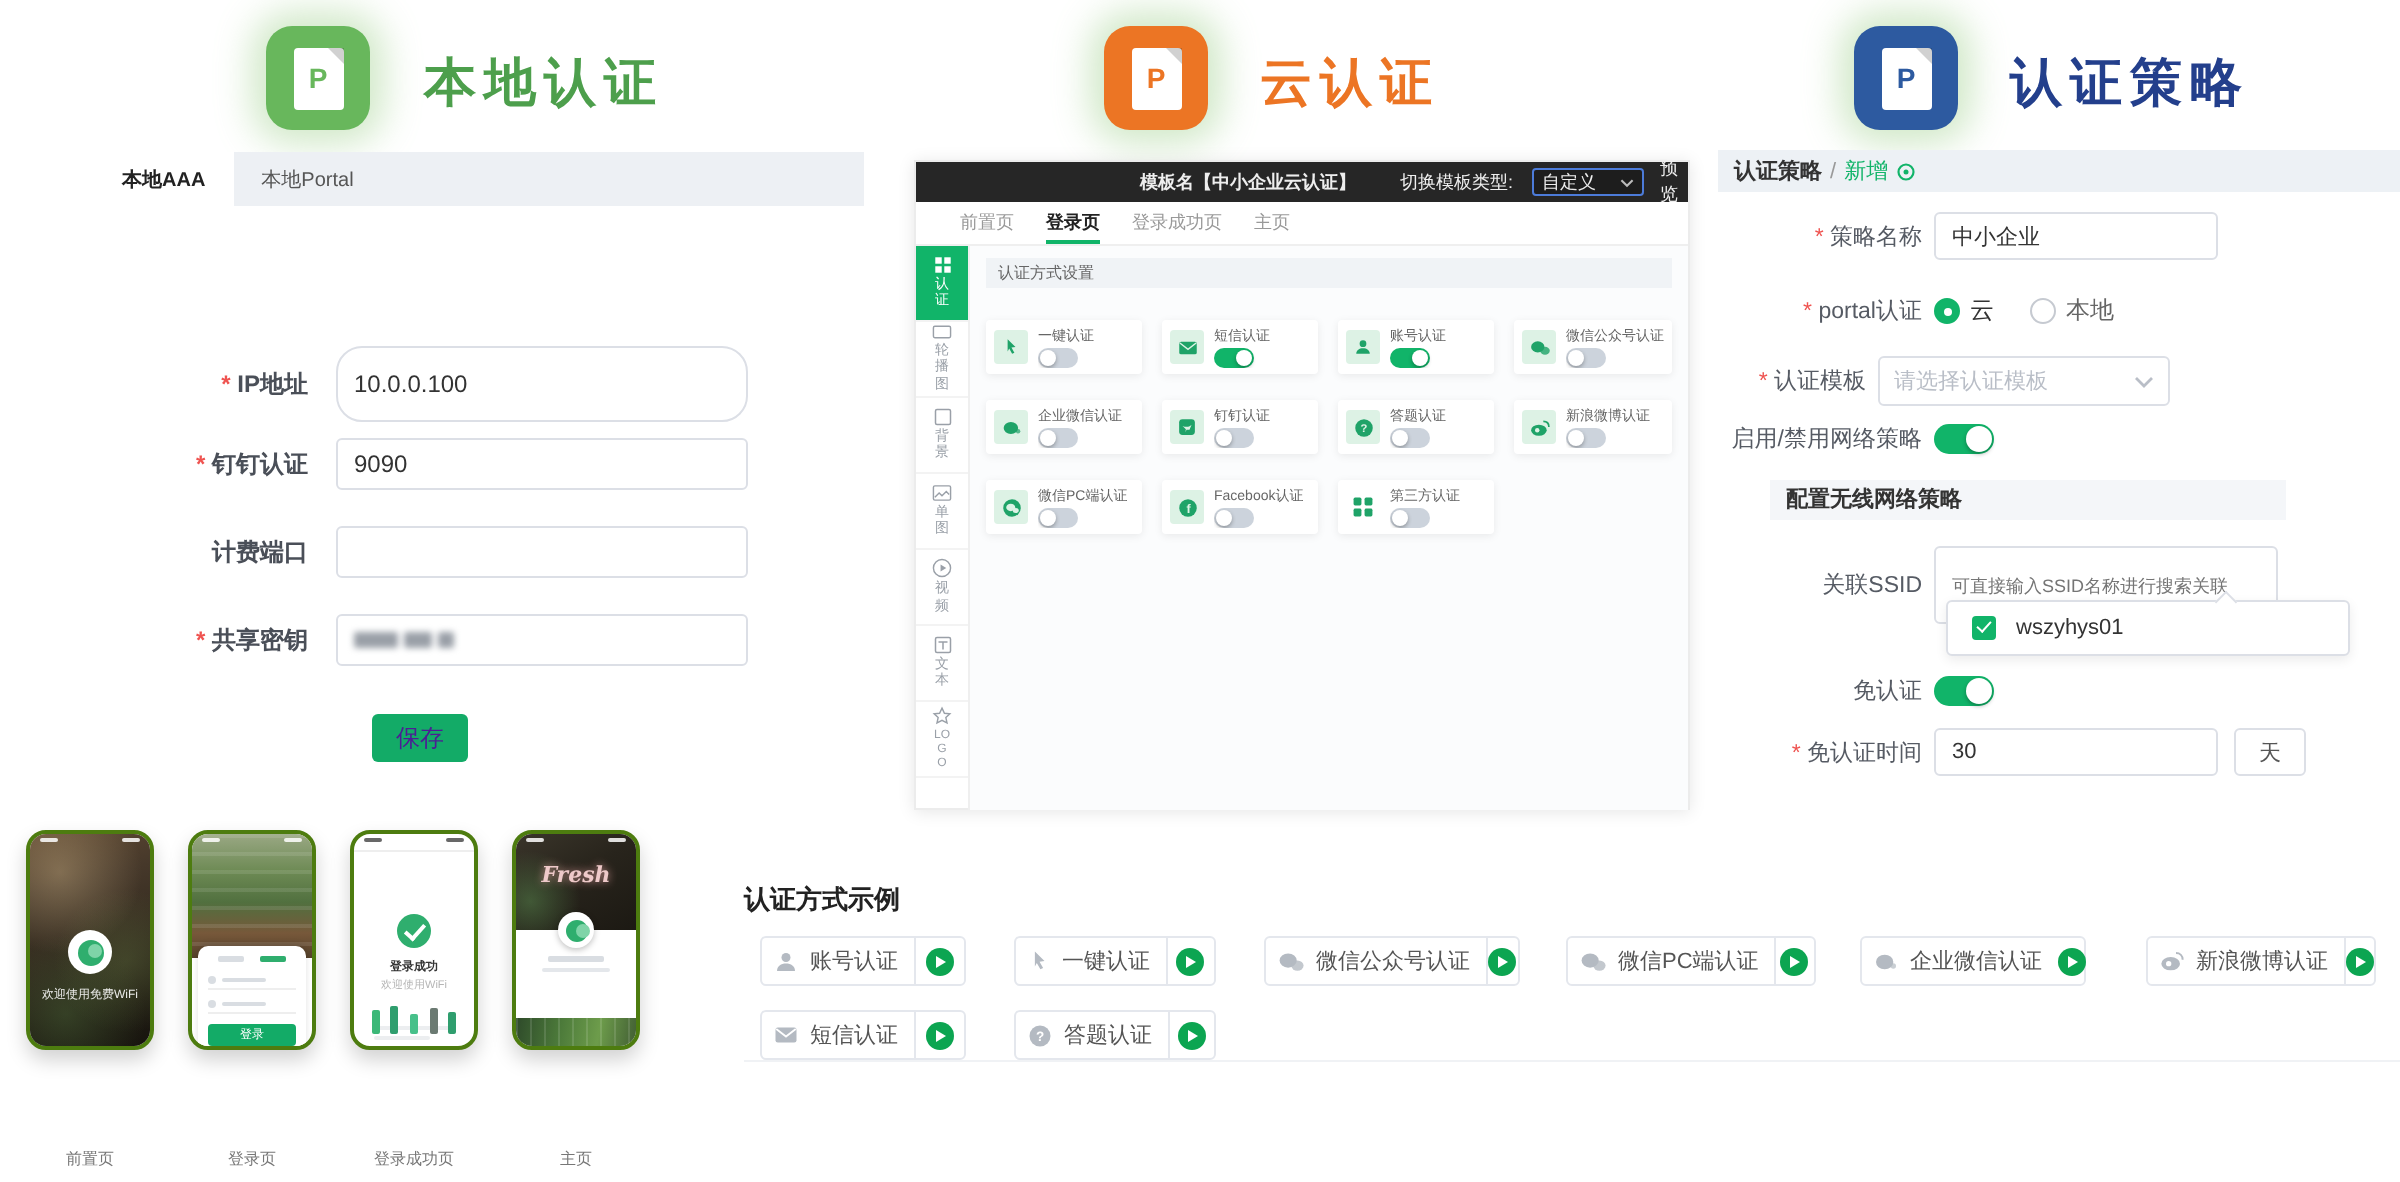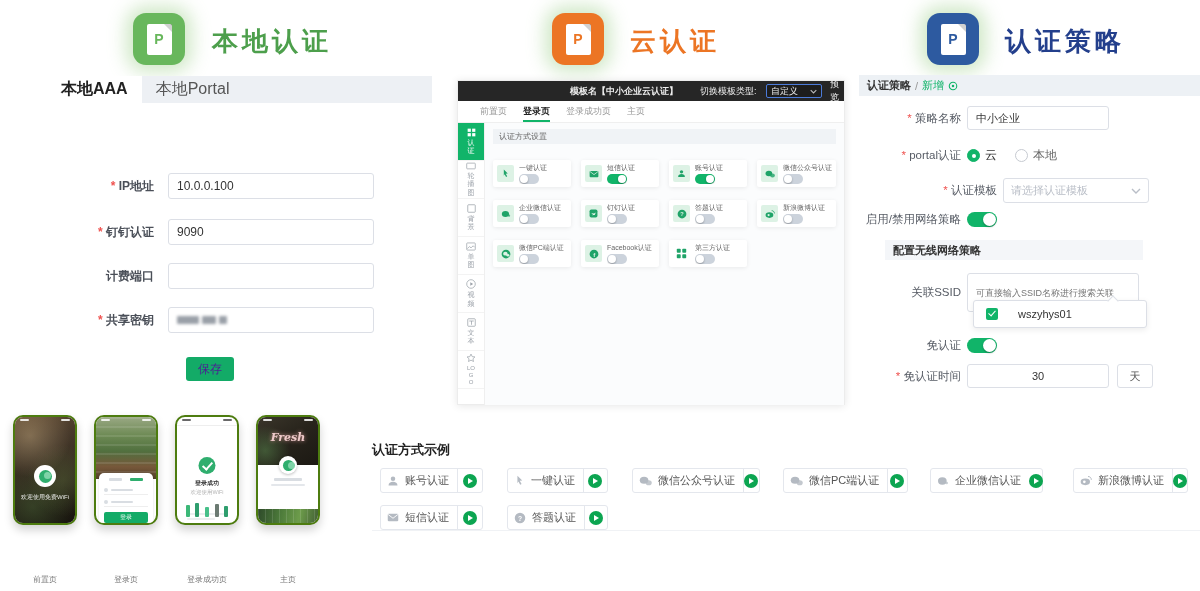--- a/index.html
+++ b/index.html
@@ -21,21 +21,21 @@
 .sw-sm{width:20px;height:10px}.sw-sm .knob{width:8px;height:8px}
 .sw-md{width:30px;height:15px}.sw-md .knob{width:13px;height:13px}
 .radio{width:13px;height:13px;border-radius:50%;border:1px solid #c6cad1;background:#fff;display:inline-block;position:relative;cursor:pointer}
 .radio.on{background:#11b469;border-color:#11b469}
 .radio.on::after{content:"";position:absolute;left:3.5px;top:3.5px;width:4px;height:4px;background:#fff;border-radius:50%}
 .cb{width:12px;height:12px;background:#11b469;border-radius:2px;position:relative;display:inline-block;cursor:pointer}
 .cb::after{content:"";position:absolute;left:3.5px;top:1px;width:3px;height:6px;border:solid #fff;border-width:0 1.6px 1.6px 0;transform:rotate(42deg)}
 .play{width:14px;height:14px;border-radius:50%;background:#0ca551;display:inline-flex;align-items:center;justify-content:center;flex:none}
 .play::after{content:"";border-left:5px solid #fff;border-top:3px solid transparent;border-bottom:3px solid transparent;margin-left:1px}
 
-.lp-tabbar{left:47px;top:76px;width:385px;height:27px;background:#edf0f4;display:flex;font-size:16px}
+.lp-tabbar{left:47px;top:76px;width:385px;height:27px;background:#edf0f4;display:flex;font-size:10px}
 .lp-tab{padding:0 14px;display:flex;align-items:center;color:#555;cursor:pointer}
 .lp-tab.active{background:#fff;font-weight:bold;color:#222}
 .frow{position:absolute;display:flex;align-items:center}
 .flabel{width:168px;text-align:right;padding-right:14px;font-size:12px;font-weight:600;color:#4a4f58}
 .redacted{display:flex;gap:3px;align-items:center;filter:blur(1.5px)}
 .redacted i{display:block;height:8px;background:#9aa0a8;border-radius:1px}
 .save-btn{left:186px;top:357px;width:48px;height:24px;background:#13ab67;color:#4c1d95;border:none;border-radius:3px;font-size:12px;cursor:pointer;font-family:"Liberation Sans",sans-serif}
 
 .mock{left:457px;top:80px;width:388px;height:325px;background:#fff;border:1px solid #ececec;box-shadow:0 1px 8px rgba(0,0,0,.10)}
 .darkbar{position:relative;height:20px;background:#262626;color:#eee;font-size:9px}
@@ -56,21 +56,21 @@
 .card{background:#fff;border-radius:2px;box-shadow:0 1px 4px rgba(0,0,0,.08);height:27px;display:flex;align-items:center;padding:0 4px;gap:5px}
 .mini-ic{width:17px;height:17px;background:#ddf2e5;border-radius:2px;display:flex;align-items:center;justify-content:center;color:#1fa368;flex:none}
 .card-r{display:flex;flex-direction:column;gap:1px;overflow:hidden}
 .card-label{font-size:7px;color:#666;white-space:nowrap}
 
 .pp-bar{left:859px;top:75px;width:341px;height:21px;background:#edf1f5;display:flex;align-items:center;padding-left:8px;gap:4px;font-size:11px}
 .pp-label{width:112px;text-align:right;padding-right:6px;font-size:11.5px;color:#565b64;font-weight:500}
 .sel{border:1px solid #dcdfe6;border-radius:3px;background:#fff;display:flex;align-items:center;justify-content:space-between;padding:0 7px;cursor:pointer}
 .sel .ph{color:#b9bec7;font-size:11px}
 .psec{left:885px;top:240px;width:258px;height:20px;background:#f4f6f9;font-size:11px;font-weight:bold;color:#333;line-height:20px;padding-left:8px}
-.ssid-drop{left:973px;top:300px;width:174px;height:28px;background:#fff;border:1px solid #dcdfe6;border-radius:3px;box-shadow:0 2px 6px rgba(0,0,0,.08);display:flex;align-items:center;gap:20px;padding-left:12px;font-size:11px;color:#333}
+.ssid-drop{left:973px;top:300px;width:202px;height:28px;background:#fff;border:1px solid #dcdfe6;border-radius:3px;box-shadow:0 2px 6px rgba(0,0,0,.08);display:flex;align-items:center;gap:10px;padding-left:12px;font-size:11px;color:#333}
 .ssid-drop::before{content:"";position:absolute;top:-4px;left:135px;width:7px;height:7px;background:#fff;border-left:1px solid #dcdfe6;border-top:1px solid #dcdfe6;transform:rotate(45deg)}
 .unit-box{left:1117px;top:364px;width:36px;height:24px;border:1px solid #dcdfe6;border-radius:3px;background:#fff;display:flex;align-items:center;justify-content:center;font-size:11px;color:#555}
 
 .phone{position:absolute;width:64px;height:110px;border:2px solid #4d7c0f;border-radius:10px;background:#fff;overflow:hidden;box-shadow:0 5px 10px rgba(0,0,0,.18)}
 .pcap{position:absolute;top:574px;width:64px;text-align:center;font-size:8px;color:#777}
 .sbr{position:absolute;top:2px;left:5px;right:5px;height:3px;display:flex;justify-content:space-between;z-index:5}
 .sbr i{display:block;width:9px;height:2px;border-radius:1px;background:rgba(255,255,255,.85)}
 .sbr.dark i{background:rgba(40,40,40,.7)}
 .bar{background:#d9dde2;border-radius:1px}
 .p1bg{position:absolute;inset:0;background:linear-gradient(165deg,#5d4832 0%,#46382a 25%,#322a1e 55%,#201b13 80%,#17140e 100%)}
@@ -112,21 +112,21 @@
   </div>
   <div class="big-title abs" style="left:212px;top:24px;color:#4d9f4c">本地认证</div>
 
   <div class="abs lp-tabbar">
     <div class="lp-tab active">本地AAA</div>
     <div class="lp-tab">本地Portal</div>
   </div>
 
   <div class="frow" style="left:0;top:173px">
     <div class="flabel req">IP地址</div>
-    <input class="inp" style="width: 206px; height: 26px;" value="10.0.0.100">
+    <input class="inp" style="width: 206px; height: 38px; border-radius: 13px;" value="10.0.0.100">
   </div>
   <div class="frow" style="left:0;top:219px">
     <div class="flabel req">钉钉认证</div>
     <input class="inp" style="width: 206px; height: 26px;" value="9090">
   </div>
   <div class="frow" style="left:0;top:307px">
     <div class="flabel req">共享密钥</div>
     <div class="inp" style="width:206px;height:26px;display:flex;align-items:center">
       <span class="redacted">
           <i style="width:22px"></i>
@@ -414,21 +414,21 @@
 </div>
 
 <div class="frow" style="left:855px;top:147px">
   <div class="pp-label req">portal认证</div>
   <span class="radio on"></span>
   <span style="font-size:12px;margin:0 18px 0 5px;color:#333">云</span>
   <span class="radio"></span>
   <span style="font-size:12px;margin-left:5px;color:#666">本地</span>
 </div>
 
-<div class="frow" style="left:891px;top:178px">
+<div class="frow" style="left:827px;top:178px">
   <div class="pp-label req">认证模板</div>
   <div class="sel" style="width:146px;height:25px">
     <span class="ph">请选择认证模板</span>
     <svg width="10" height="6" viewBox="0 0 10 6">
         <path d="M1 1l4 4 4-4" stroke="#b9bec7" stroke-width="1.4" fill="none"></path>
       </svg>
   </div>
 </div>
 
 <div class="frow" style="left:855px;top:212px">
@@ -452,21 +452,21 @@
 
 <div class="frow" style="left:855px;top:338px">
   <div class="pp-label">免认证</div>
   <span class="switch sw-md on">
       <span class="knob"></span>
     </span>
 </div>
 
 <div class="frow" style="left:855px;top:364px">
   <div class="pp-label req">免认证时间</div>
-  <input class="inp" style="width: 142px; height: 24px; font-size: 11px; text-align: center;" value="30">
+  <input class="inp" style="width: 142px; height: 24px; font-size: 11px;" value="30">
 </div>
 <div class="abs unit-box">天</div>
 
 <div class="phone" style="left:13px;top:415px">
   <div class="p1bg"></div>
   <div class="sbr">
       <i></i>
       <i></i>
     </div>
   <div class="badge" style="top:48px;width:22px;height:22px">

